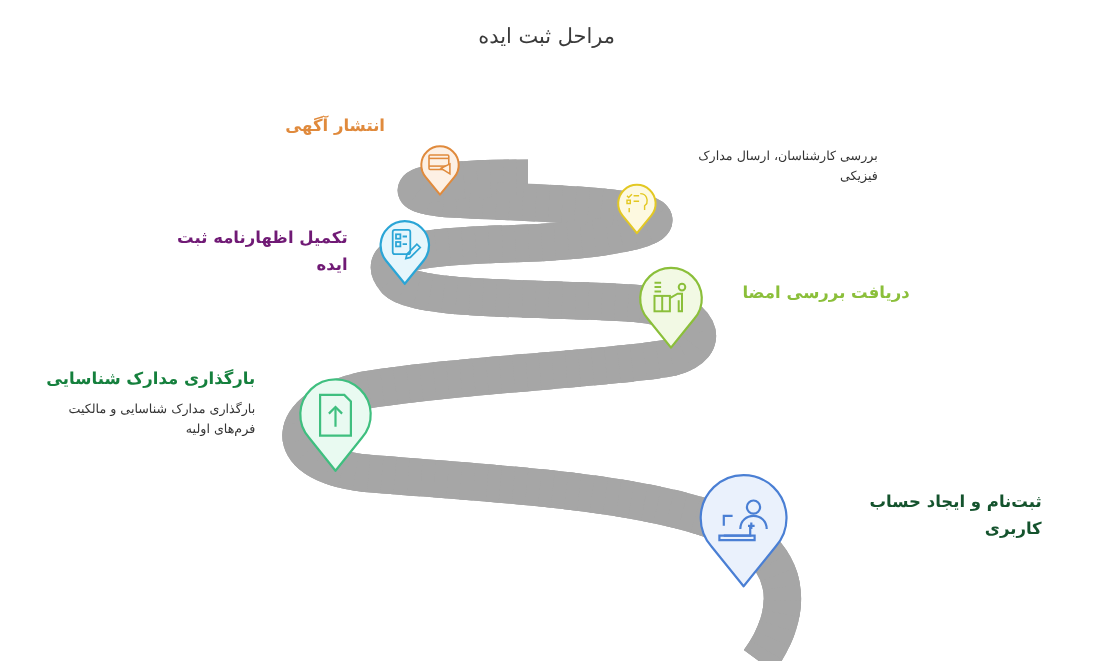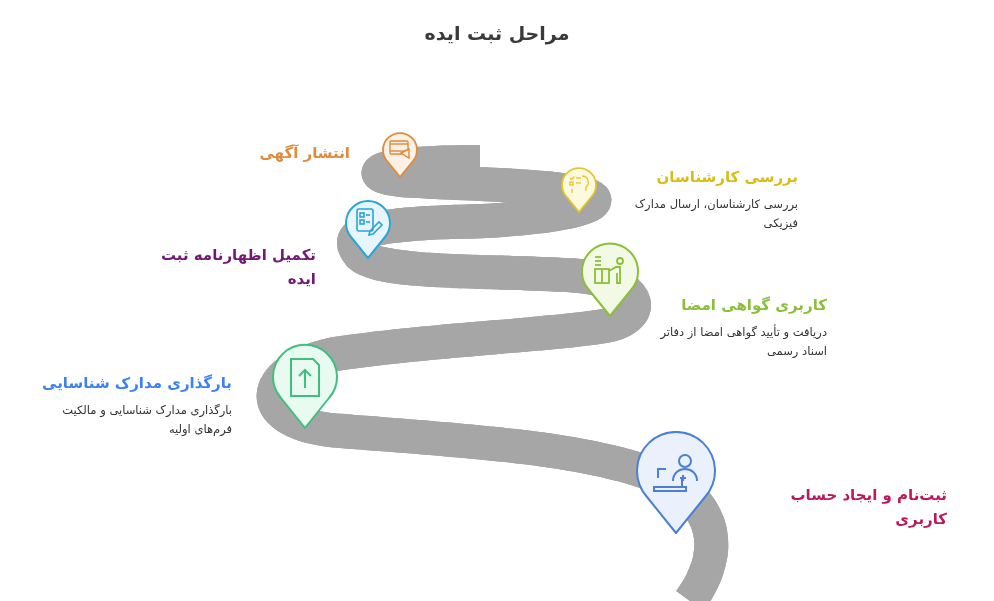--- a/index.html
+++ b/index.html
@@ -1,22 +1,22 @@
 <!DOCTYPE html>
 <html><head>
 <meta charset="utf-8">
 <style>
   html, body { margin:0; padding:0; background:#ffffff; }
   body { width:994px; height:601px; position:relative; overflow:hidden;
          font-family:"DejaVu Sans", sans-serif; }
   .title { position:absolute; left:0; width:994px; top:22px; text-align:center;
-           font-size:19px; font-weight:bold; color:#3a3a3a; direction:rtl; }
+           font-size:19px; font-weight:normal; color:#3a3a3a; direction:rtl; }
   svg.road { position:absolute; left:0; top:0; }
   .pin { position:absolute; }
-  .step { position:absolute; direction:rtl; text-align:right;margin-top:39px; }
+  .step { position:absolute; direction:rtl; text-align:right; }
   .step .h { font-size:15px; font-weight:bold; line-height:24px; }
   .step .d { font-size:11.5px; color:#333; line-height:19px; margin-top:6px; }
 </style>
 </head>
 <body>
 
 <div class="title">مراحل ثبت ایده</div>
 
 <svg class="road" width="994" height="601" viewBox="0 0 994 601">
   <path id="roadPath" d="M 690 601
@@ -101,33 +101,31 @@
     <line x1="50" y1="44" x2="50" y2="50"></line>
     <line x1="47" y1="47" x2="53" y2="47"></line>
   </g>
 </svg>
 
 <div class="step" style="right:644px;top:102px;width:220px">
   <div class="h" style="color:#e08a3c">انتشار آگهی</div>
 </div>
 
 <div class="step" style="left:628px;top:126px;width:170px">
-  <div class="h" style="color:#d8bd14">بررسی کارشناسان</div>
   <div class="d">بررسی کارشناسان، ارسال مدارک فیزیکی</div>
 </div>
 
 <div class="step" style="right:678px;top:204px;width:180px">
   <div class="h" style="color:#701a75">تکمیل اظهارنامه ثبت ایده</div>
 </div>
 
 <div class="step" style="left:652px;top:254px;width:175px">
-  <div class="h" style="color:#8bbf3a">کاربری گواهی امضا</div>
-  <div class="d">دریافت و تأیید گواهی امضا از دفاتر اسناد رسمی</div>
+  <div class="h" style="color:#8bbf3a">دریافت بررسی امضا</div>
 </div>
 
 <div class="step" style="right:762px;top:332px;width:200px">
-  <div class="h" style="color:#3b82f6">بارگذاری مدارک شناسایی</div>
+  <div class="h" style="color:#15803d">بارگذاری مدارک شناسایی</div>
   <div class="d">بارگذاری مدارک شناسایی و مالکیت فرم‌های اولیه</div>
 </div>
 
 <div class="step" style="left:752px;top:444px;width:195px">
-  <div class="h" style="color:#be185d">ثبت‌نام و ایجاد حساب کاربری</div>
+  <div class="h" style="color:#14532d">ثبت‌نام و ایجاد حساب کاربری</div>
 </div>
 
 </body></html>

